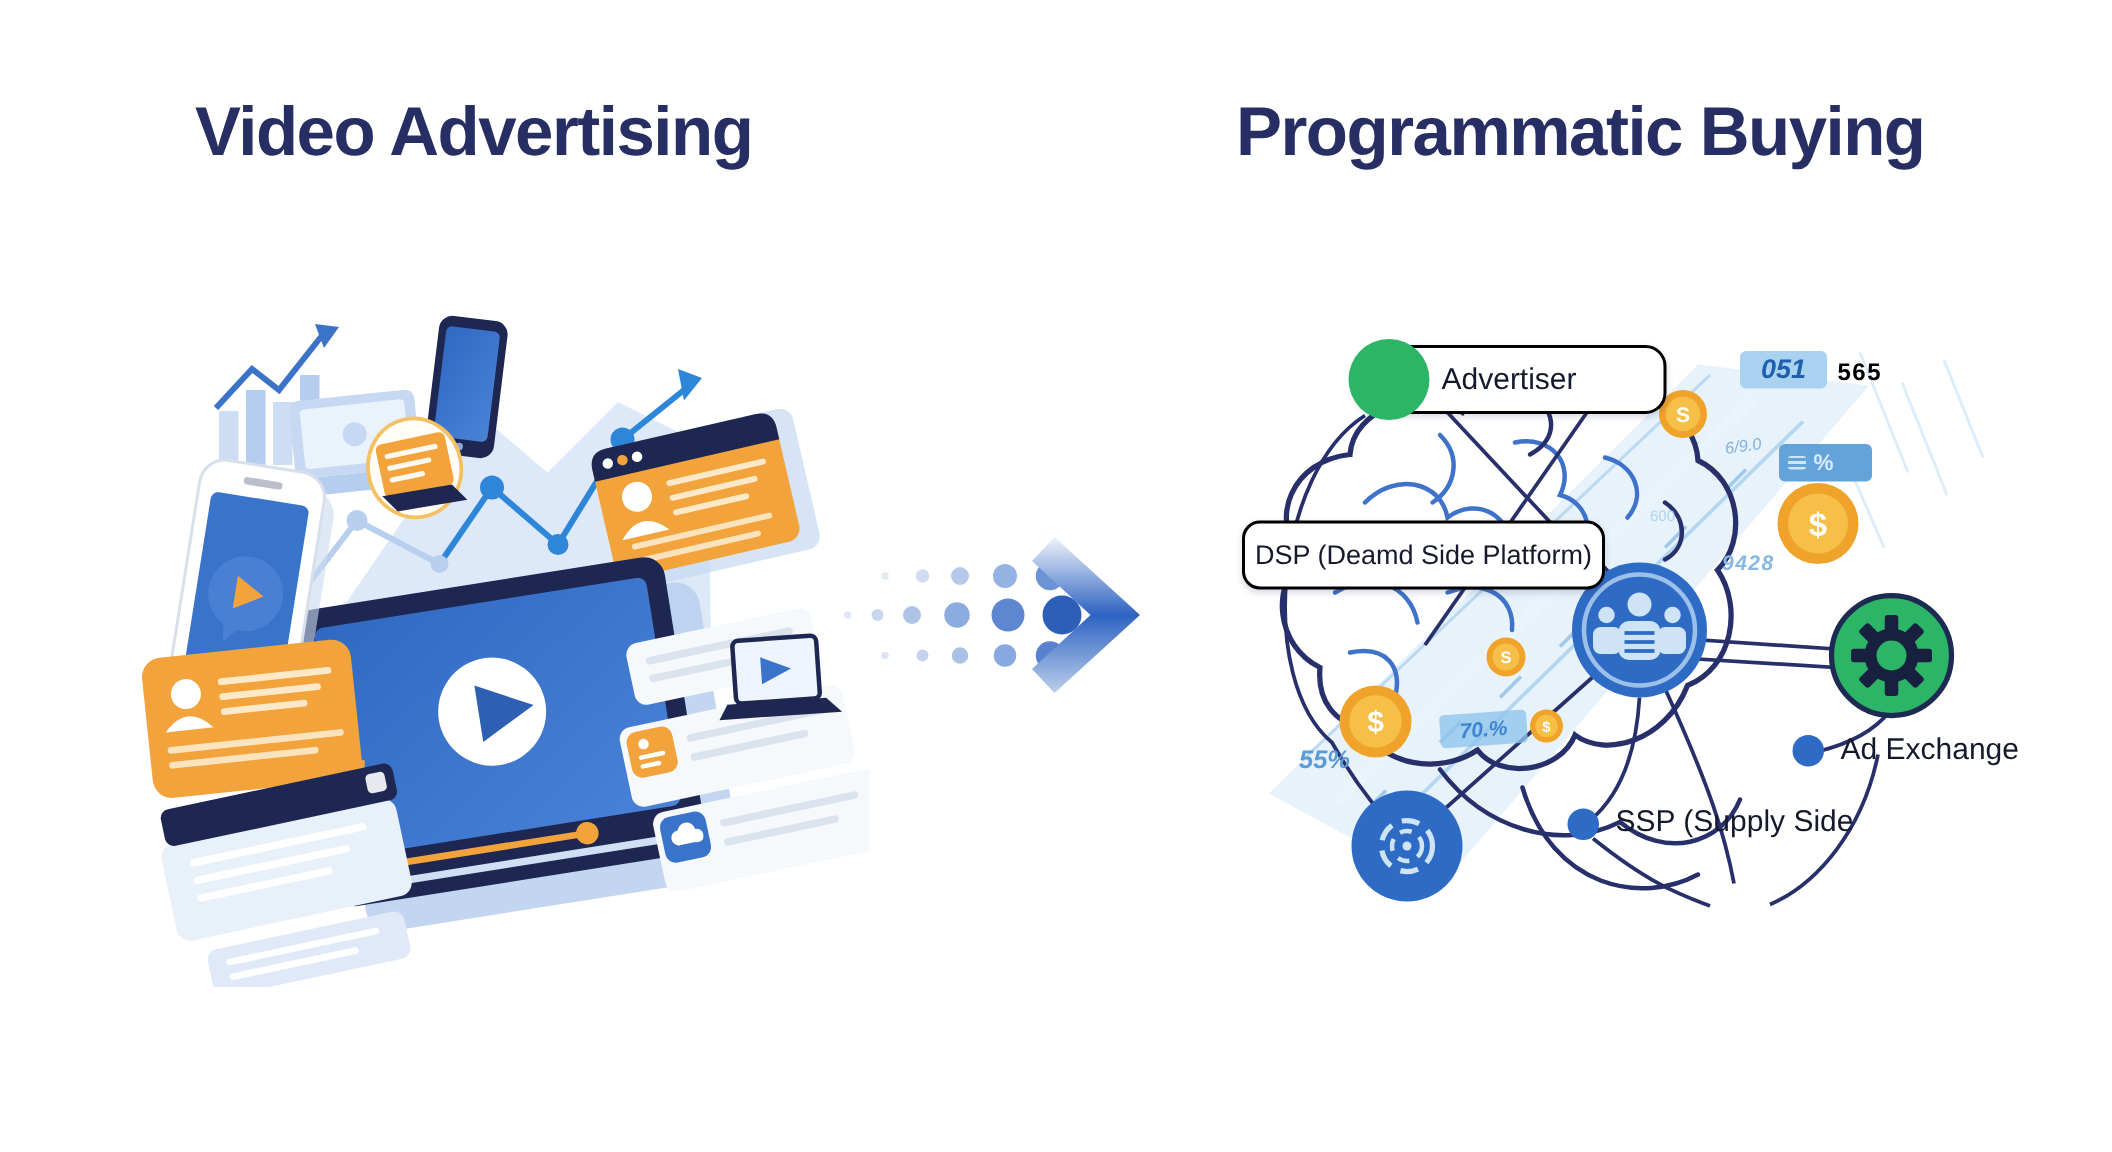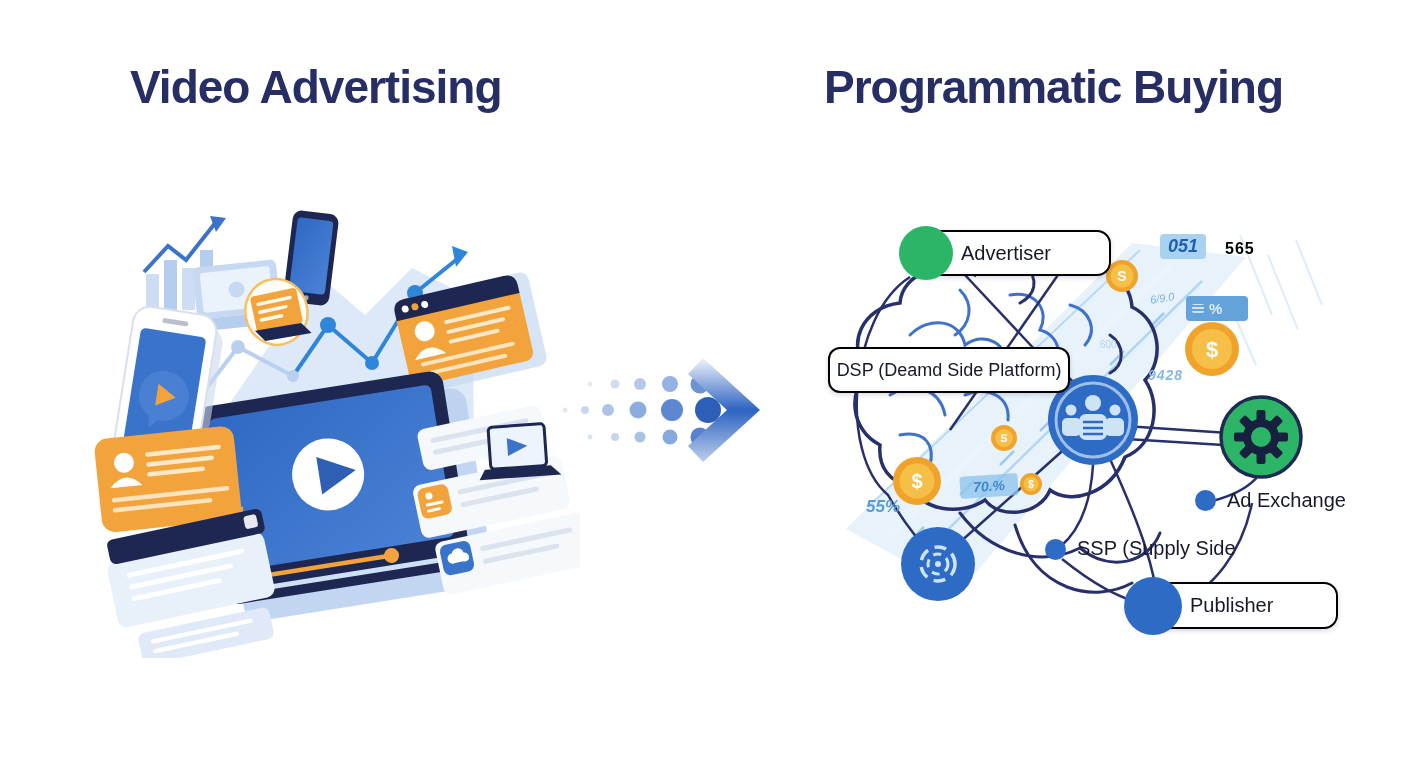--- a/index.html
+++ b/index.html
@@ -32,21 +32,21 @@
   .publisher-pill{left:322px;top:387px;width:146px;height:43px;padding-left:56px;}
   .publisher-circle{position:absolute;left:-10px;top:-7px;width:58px;height:58px;border-radius:50%;background:#2e6bc4;}
 
   .dot-label{position:absolute;display:flex;align-items:center;gap:11px;font-size:20px;color:#15192b;white-space:nowrap;}
   .dot-label .dot{width:21px;height:21px;border-radius:50%;background:#2e6bc4;flex:0 0 auto;}
   .adx-label{left:385px;top:294px;}
   .ssp-label{left:235px;top:342px;align-items:flex-end;}
 
   
   .badge051{
-    position:absolute;left:350px;top:39px;width:46px;height:25px;background:#a9d2f1;
+    position:absolute;left:350px;top:39px;width:58px;height:25px;background:#a9d2f1;
     border-radius:4px;color:#1e5fae;font-weight:700;font-size:18px;font-style:italic;
     display:flex;align-items:center;justify-content:center;
   }
   .suffix565{position:absolute;left:415px;top:45px;font-size:16px;color:#000000;font-weight:700;letter-spacing:1px;}
   .fraction{position:absolute;left:340px;top:97px;font-size:11px;color:#7fb3e0;font-style:italic;transform:rotate(-8deg);}
   .pct-badge{
     position:absolute;left:376px;top:101px;width:50px;height:25px;background:#64a3da;
     border-radius:4px;display:flex;align-items:center;gap:5px;padding:0 6px;
     color:#d9ecfb;font-weight:700;font-size:15px;
   }
@@ -425,18 +425,14 @@
     <div class="dot-label adx-label">
       <span class="dot"></span>
       <span>Ad Exchange</span>
     </div>
 
     <div class="dot-label ssp-label">
       <span class="dot"></span>
       <span>SSP (Supply Side</span>
     </div>
 
-    <div class="pill publisher-pill">
-      <span class="publisher-circle"></span>
-      <span>Publisher</span>
-    </div>
   </div>
 </div>
 
 </body></html>

